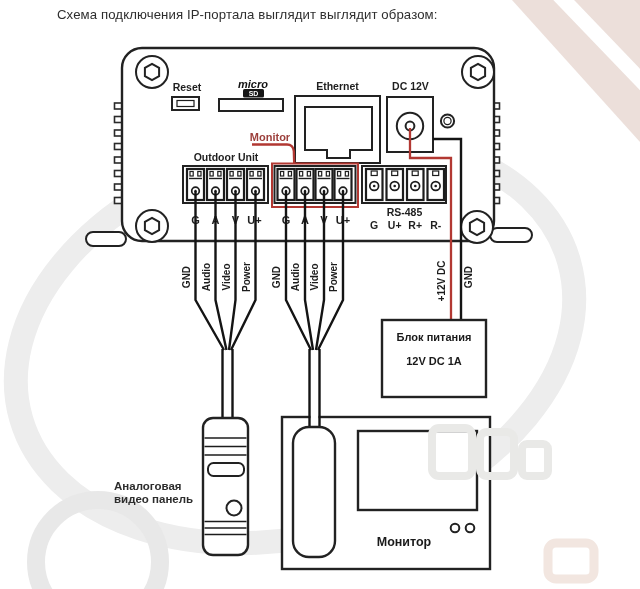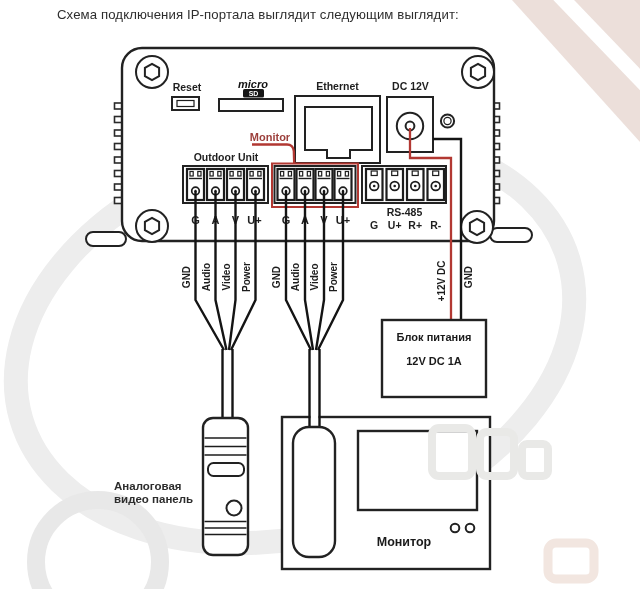--- a/index.html
+++ b/index.html
@@ -25,21 +25,21 @@
   .boxlbl{font-size:11px;font-weight:700;fill:#1a1a1a;text-anchor:middle;}
   .biglbl{font-size:12.5px;font-weight:700;fill:#1a1a1a;text-anchor:middle;}
   .red-txt{font-size:11px;font-weight:700;fill:#9c3f3b;text-anchor:middle;}
   .wm{fill:none;}
 </style>
 </head>
 <body>
 
 <div class="stage">
 
-  <div class="title">Схема подключения IP-портала выглядит следующим выглядит:</div>
+  <div class="title">Схема подключения IP-портала выглядит выглядит образом:</div>
 
   <svg width="640" height="589" viewBox="0 0 640 589">
 
     <g>
       <path d="M512,0 H640 V142 Z" fill="#ecdfda"></path>
       <path d="M556,-8 L652,92" stroke="#ffffff" stroke-width="15" fill="none"></path>
       <ellipse cx="295" cy="340" rx="285" ry="195" transform="rotate(-16 295 340)" stroke="#ededed" stroke-width="24" class="wm"></ellipse>
       <circle cx="98" cy="562" r="62" stroke="#e8e8e8" stroke-width="18" class="wm"></circle>
     </g>
 

